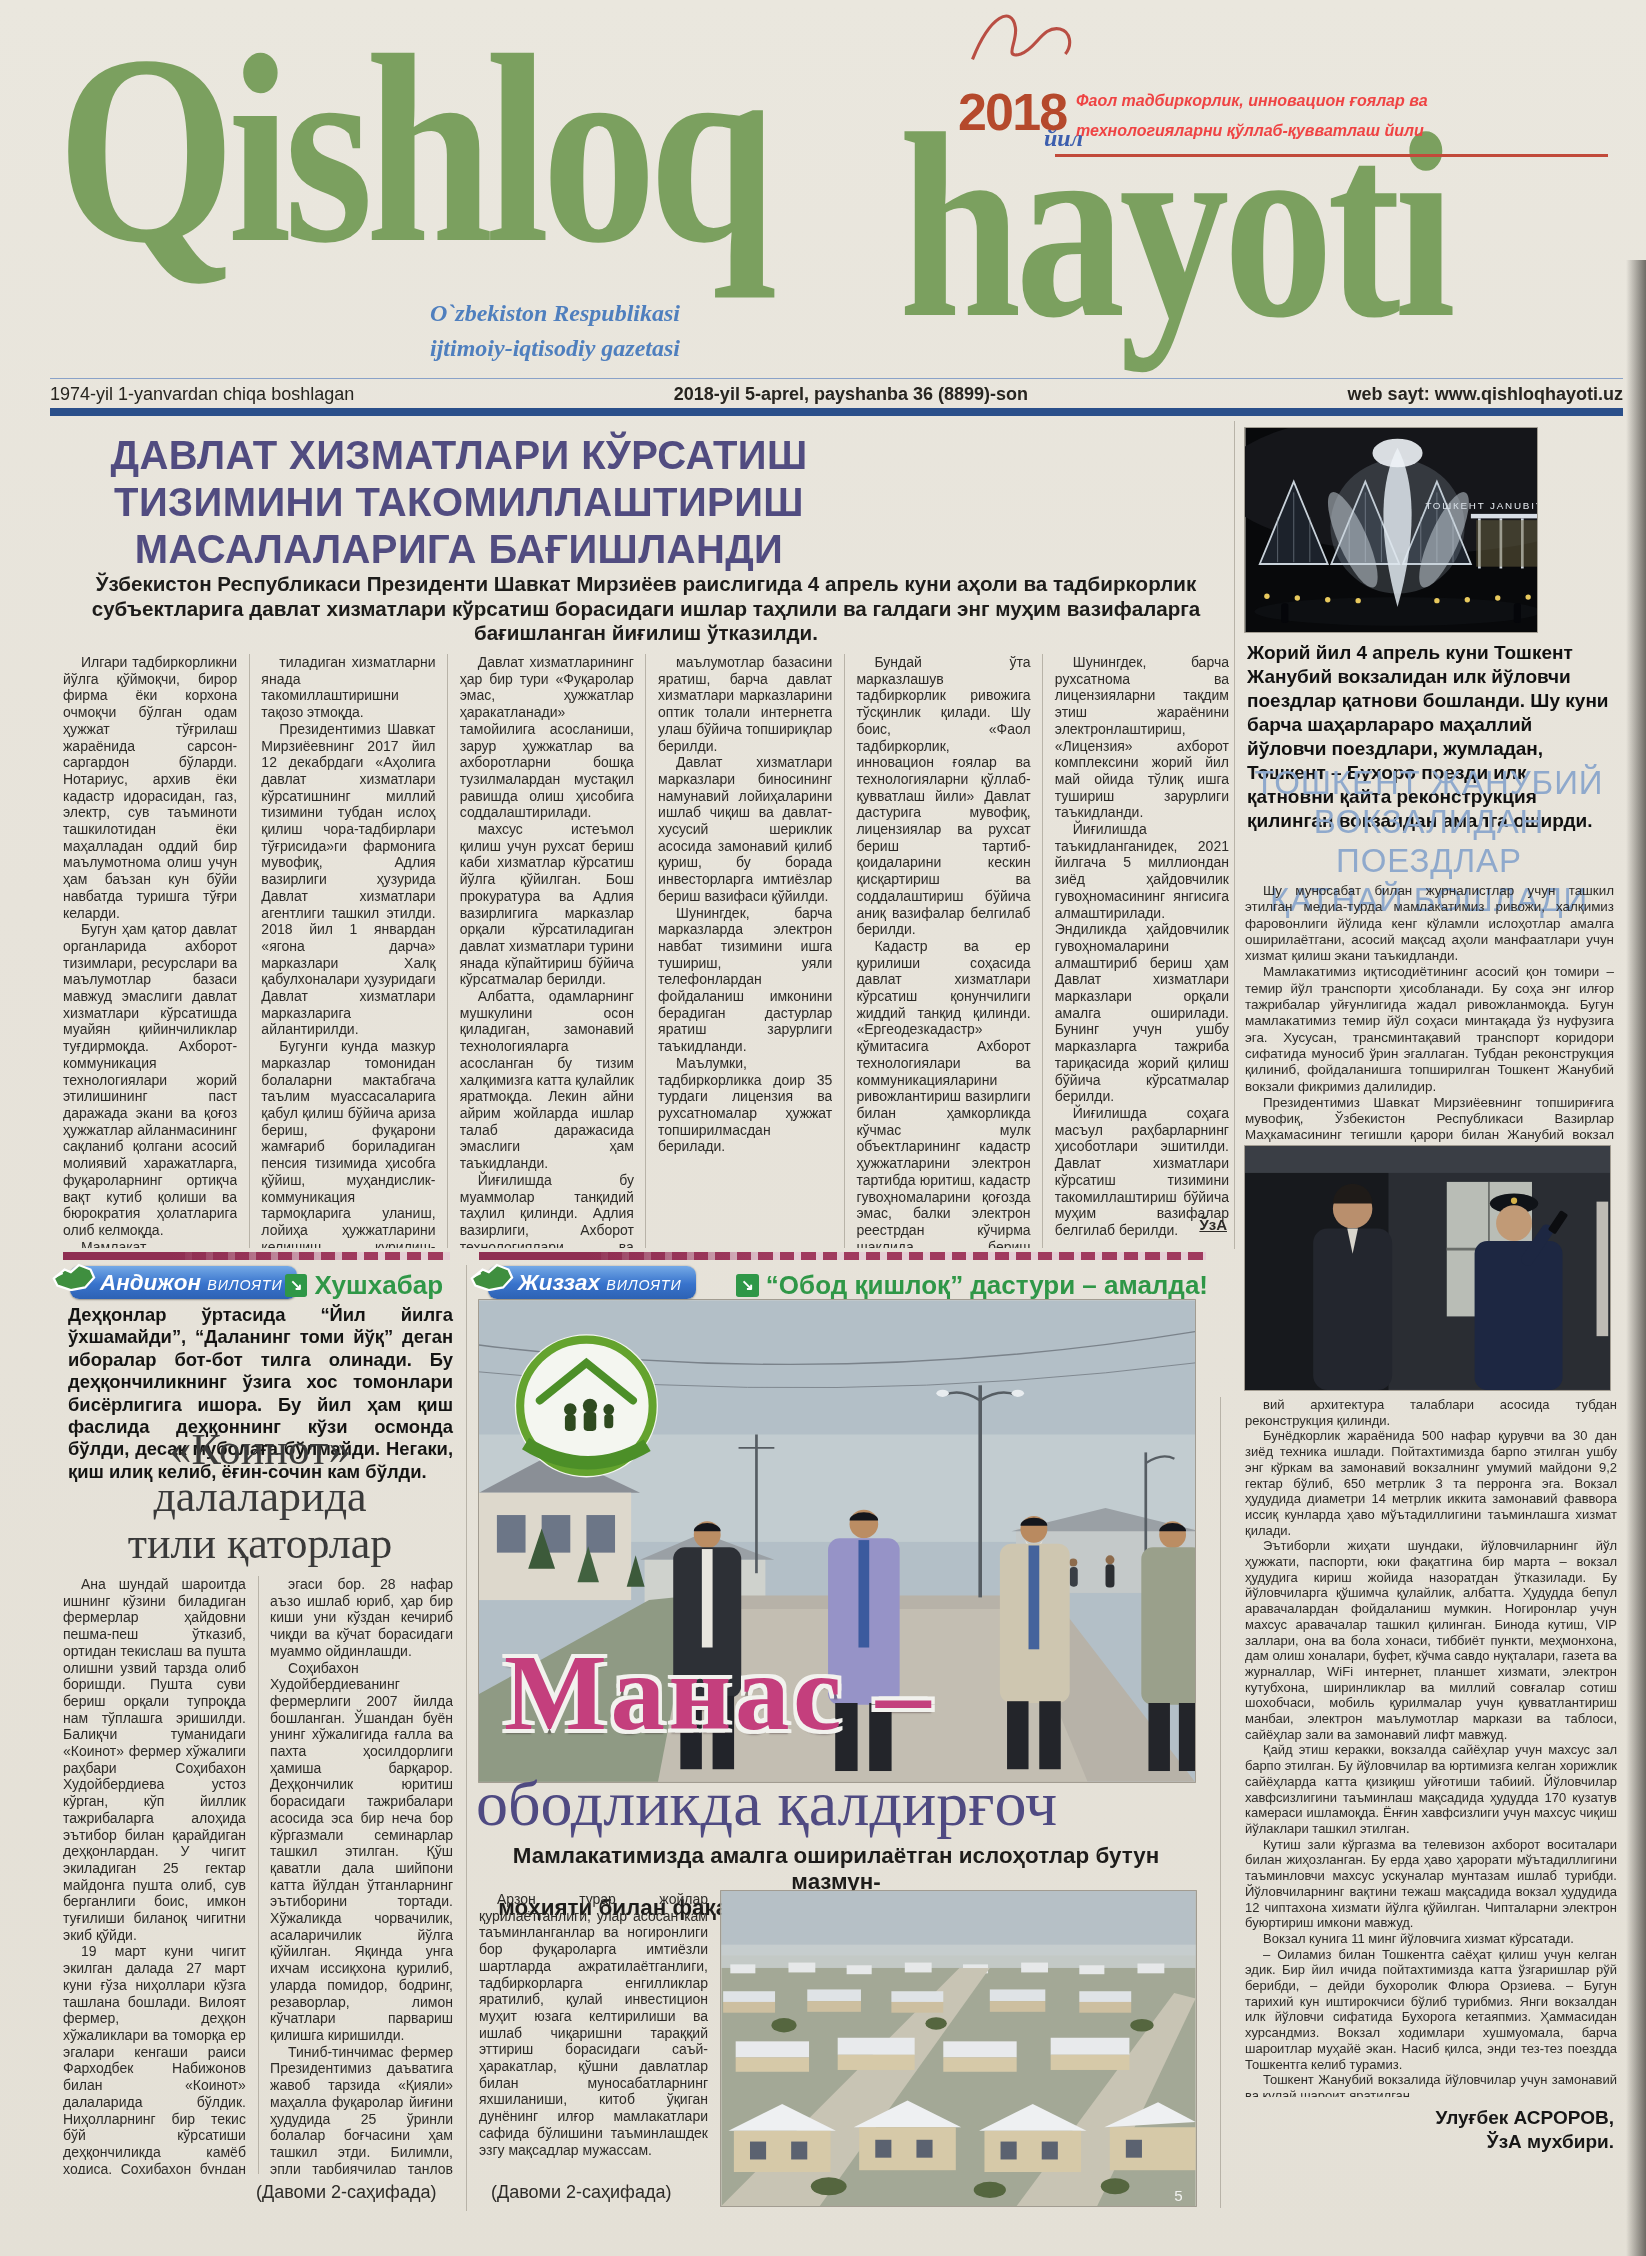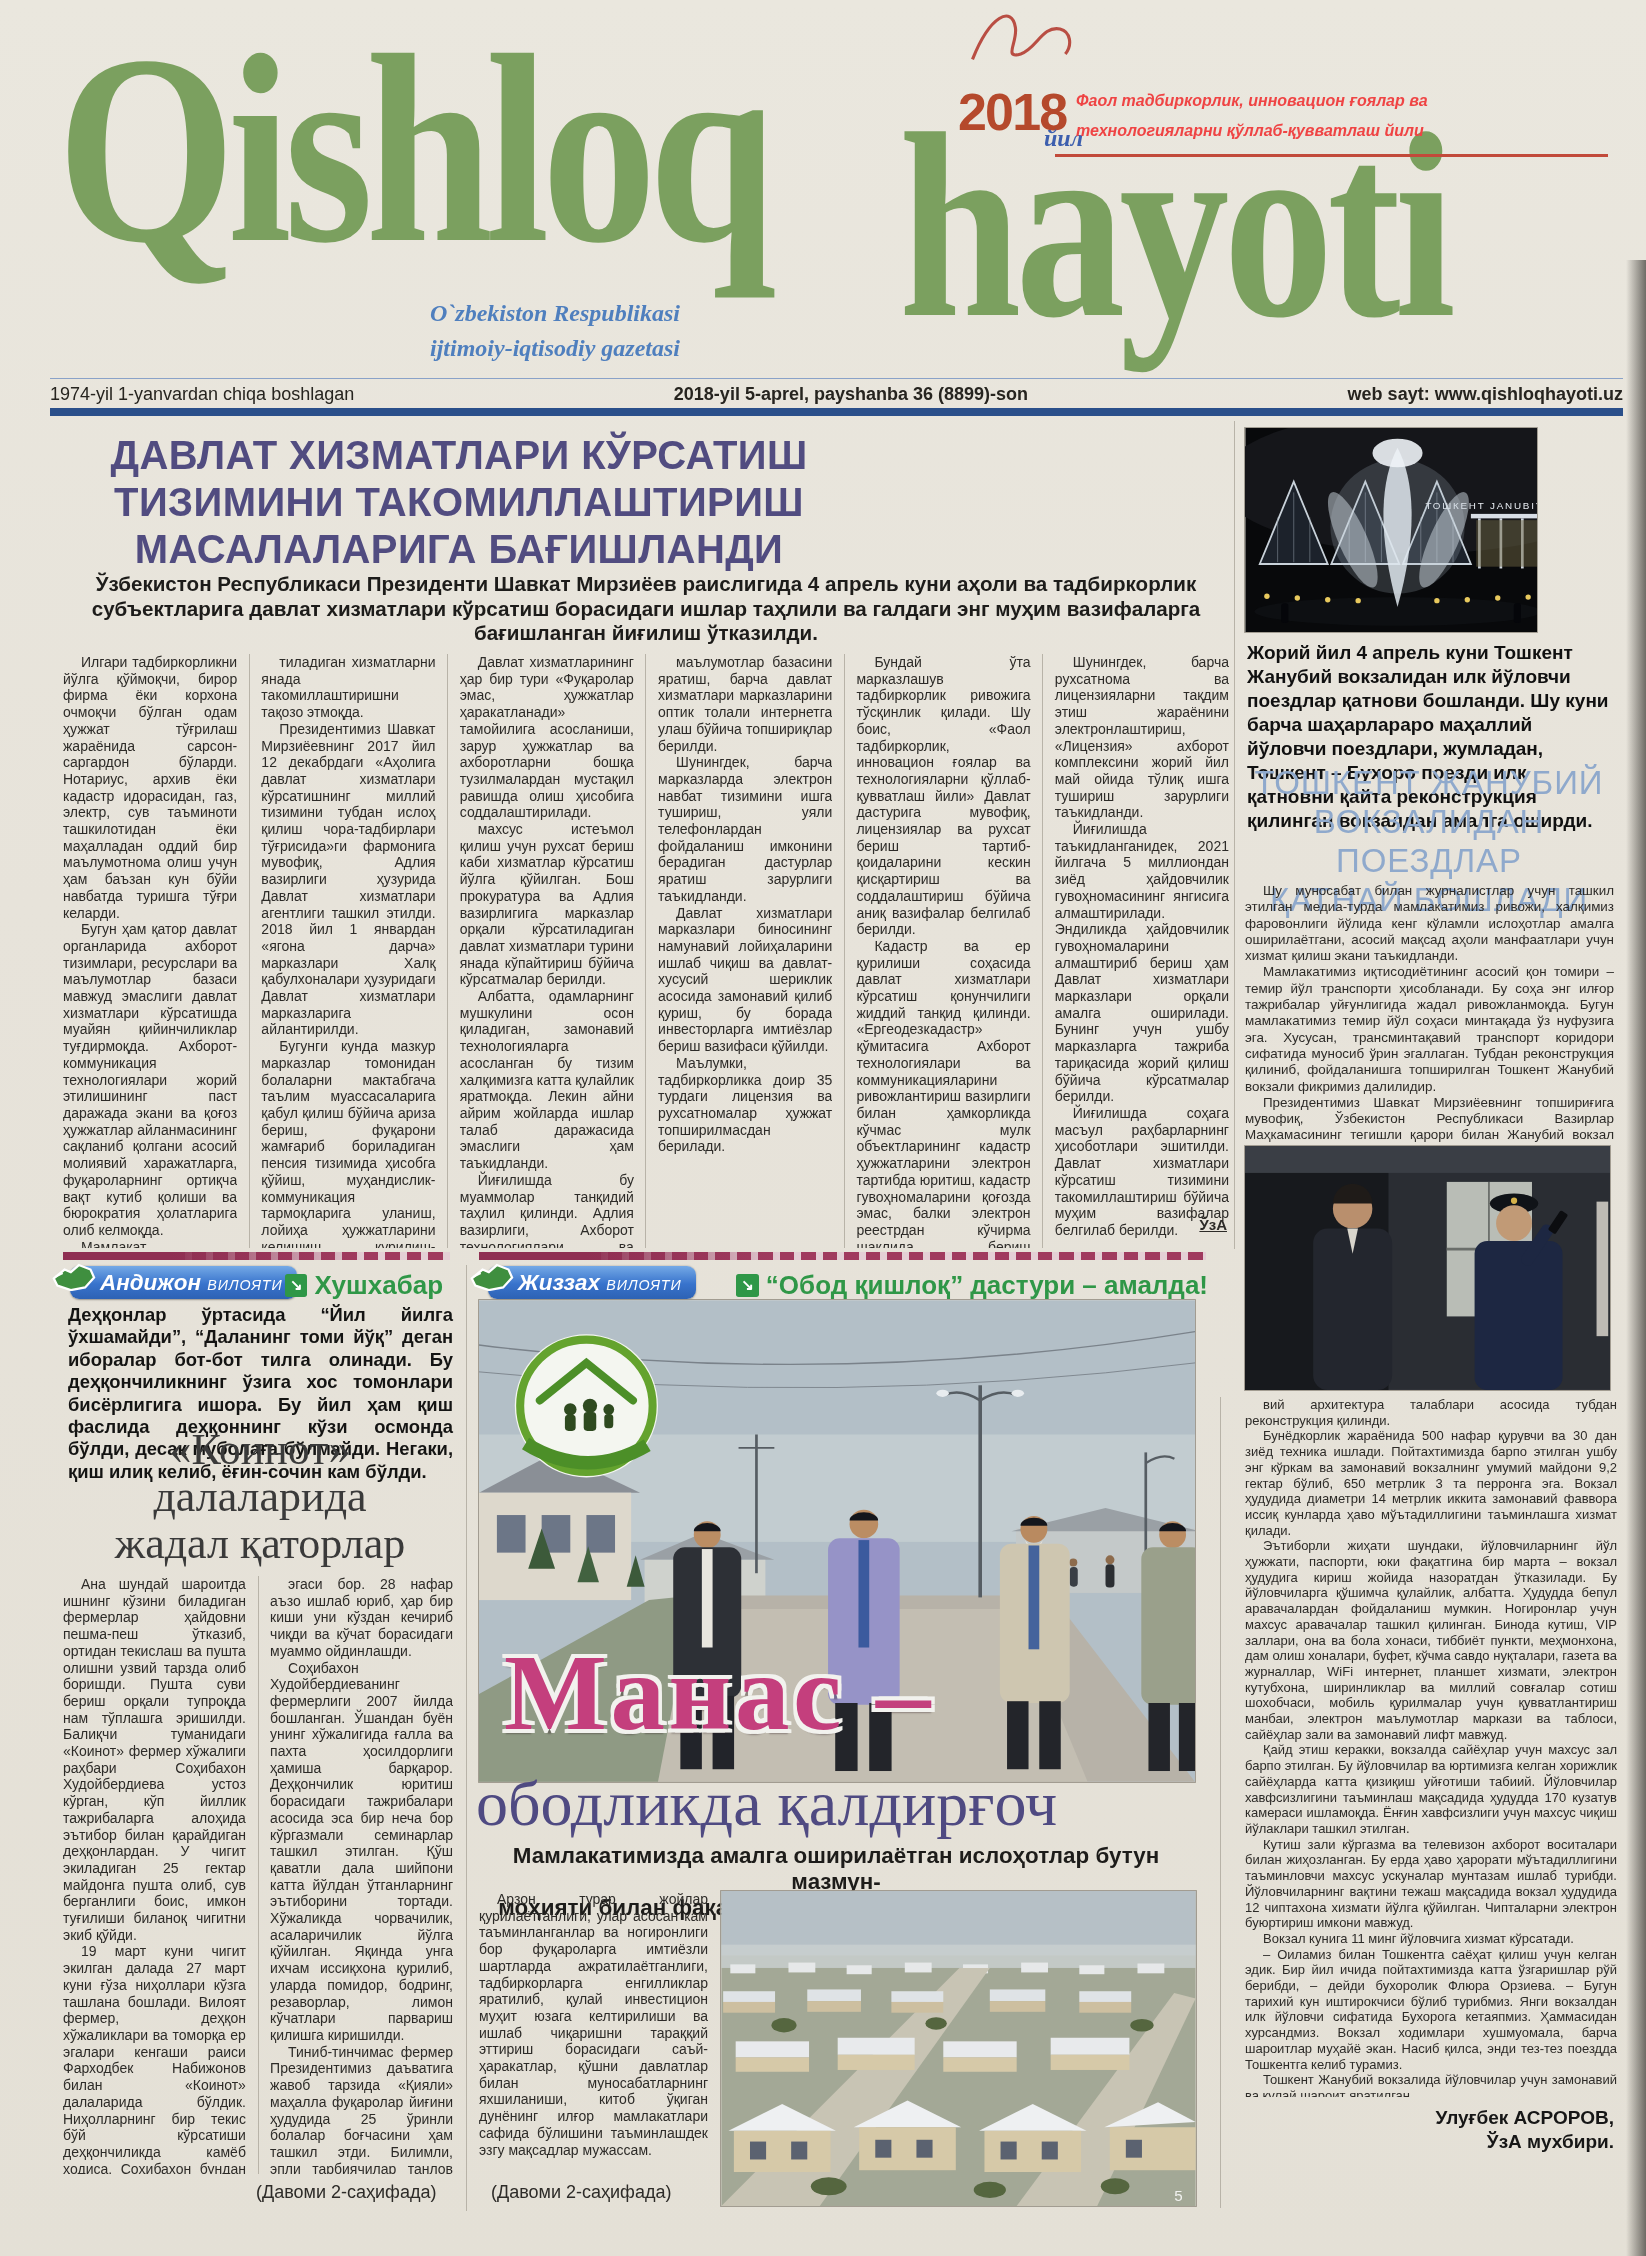--- a/index.html
+++ b/index.html
@@ -103,22 +103,22 @@
       <p>Бугунги кунда мазкур марказлар томонидан болаларни мактабгача таълим муассасаларига қабул қилиш бўйича ариза бериш, фуқарони жамғариб бориладиган пенсия тизимида ҳисобга қўйиш, муҳандислик-коммуникация тармоқларига уланиш, лойиҳа ҳужжатларини келишиш, қурилиш-монтаж ишларини амалга ошириш, якка тартибдаги уй-жой қуриш (реконструкция қилиш)га рухсат бериш, сувдан</p>
     </div>
   <div class="col">
       <p>Давлат хизматларининг ҳар бир тури «Фуқаролар эмас, ҳужжатлар ҳаракатланади» тамойилига асосланиши, зарур ҳужжатлар ва ахборотларни бошқа тузилмалардан мустақил равишда олиш ҳисобига соддалаштирилади.</p>
       <p>махсус истеъмол қилиш учун рухсат бериш каби хизматлар кўрсатиш йўлга қўйилган. Бош прокуратура ва Адлия вазирлигига марказлар орқали кўрсатиладиган давлат хизматлари турини янада кўпайтириш бўйича кўрсатмалар берилди.</p>
       <p>Албатта, одамларнинг мушкулини осон қиладиган, замонавий технологияларга асосланган бу тизим халқимизга катта қулайлик яратмоқда. Лекин айни айрим жойларда ишлар талаб даражасида эмаслиги ҳам таъкидланди.</p>
       <p>Йиғилишда бу муаммолар танқидий таҳлил қилинди. Адлия вазирлиги, Ахборот технологиялари ва коммуникацияларини ривожлантириш вазирлиги ҳамда бошқа тегишли идораларга 50 та давлат хизматлари бўйича электрон ахборот тизими ва электрон</p>
     </div>
   <div class="col">
       <p>маълумотлар базасини яратиш, барча давлат хизматлари марказларини оптик толали интернетга улаш бўйича топшириқлар берилди.</p>
+      <p>Давлат хизматлари марказлари биносининг намунавий лойиҳаларини ишлаб чиқиш ва давлат-хусусий шериклик асосида замонавий қилиб қуриш, бу борада инвесторларга имтиёзлар бериш вазифаси қўйилди.</p>
       <p>Шунингдек, барча марказларда электрон навбат тизимини ишга тушириш, уяли телефонлардан фойдаланиш имконини берадиган дастурлар яратиш зарурлиги таъкидланди.</p>
-      <p>Давлат хизматлари марказлари биносининг намунавий лойиҳаларини ишлаб чиқиш ва давлат-хусусий шериклик асосида замонавий қилиб қуриш, бу борада инвесторларга имтиёзлар бериш вазифаси қўйилди.</p>
       <p>Маълумки, тадбиркорликка доир 35 турдаги лицензия ва рухсатномалар ҳужжат топширилмасдан берилади.</p>
     </div>
   <div class="col">
       <p>Бундай ўта марказлашув тадбиркорлик ривожига тўсқинлик қилади. Шу боис, «Фаол тадбиркорлик, инновацион ғоялар ва технологияларни қўллаб-қувватлаш йили» Давлат дастурига мувофиқ, лицензиялар ва рухсат бериш тартиб-қоидаларини кескин қисқартириш ва соддалаштириш бўйича аниқ вазифалар белгилаб берилди.</p>
       <p>Кадастр ва ер қурилиши соҳасида давлат хизматлари кўрсатиш қонунчилиги жиддий танқид қилинди. «Ергеодезкадастр» қўмитасига Ахборот технологиялари ва коммуникацияларини ривожлантириш вазирлиги билан ҳамкорликда кўчмас мулк объектларининг кадастр ҳужжатларини электрон тартибда юритиш, кадастр гувоҳномаларини қоғозда эмас, балки электрон реестрдан кўчирма шаклида бериш амалиётини жорий этиш вазифаси топширилди.</p>
     </div>
   <div class="col">
       <p>Шунингдек, барча рухсатнома ва лицензияларни тақдим этиш жараёнини электронлаштириш, «Лицензия» ахборот комплексини жорий йил май ойида тўлиқ ишга тушириш зарурлиги таъкидланди.</p>
       <p>Йиғилишда таъкидланганидек, 2021 йилгача 5 миллиондан зиёд ҳайдовчилик гувоҳномасининг янгисига алмаштирилади. Эндиликда ҳайдовчилик гувоҳномаларини алмаштириб бериш ҳам Давлат хизматлари марказлари орқали амалга оширилади. Бунинг учун ушбу марказларга тажриба тариқасида жорий қилиш бўйича кўрсатмалар берилди.</p>
       <p>Йиғилишда соҳага масъул раҳбарларнинг ҳисоботлари эшитилди. Давлат хизматлари кўрсатиш тизимини такомиллаштириш бўйича муҳим вазифалар белгилаб берилди.</p>
@@ -151,21 +151,21 @@
 </div>
 <div class="abs gtag" style="left:853px;top:1270px;justify-content:flex-end;width:355px;">
   <span class="box">↘</span>
   <span>“Обод қишлоқ” дастури – амалда!</span>
 </div>
 
 <div class="abs intro" style="left:68px;top:1304px;width:385px;">Деҳқонлар ўртасида “Йил йилга ўхшамайди”, “Даланинг томи йўқ” деган иборалар бот-бот тилга олинади. Бу деҳқончиликнинг ўзига хос томонлари бисёрлигига ишора. Бу йил ҳам қиш фаслида деҳқоннинг кўзи осмонда бўлди, десак муболаға бўлмайди. Негаки, қиш илиқ келиб, ёғин-сочин кам бўлди.</div>
 <div class="abs k-head" style="left:63px;top:1426px;width:394px;">
     <div>«Коинот»</div>
     <div>далаларида</div>
-    <div>жадал қаторлар</div>
+    <div>тили қаторлар</div>
   </div>
 <div class="abs cols" style="left:63px;top:1576px;width:390px;height:598px;">
   <div class="col">
       <p>Ана шундай шароитда ишнинг кўзини биладиган фермерлар ҳайдовни пешма-пеш ўтказиб, ортидан текислаш ва пушта олишни узвий тарзда олиб боришди. Пушта суви бериш орқали тупроқда нам тўплашга эришилди. Балиқчи туманидаги «Коинот» фермер хўжалиги раҳбари Соҳибахон Худойбердиева устоз кўрган, кўп йиллик тажрибаларга алоҳида эътибор билан қарайдиган деҳқонлардан. У чигит экиладиган 25 гектар майдонга пушта олиб, сув берганлиги боис, имкон туғилиши биланоқ чигитни экиб қўйди.</p>
       <p>19 март куни чигит экилган далада 27 март куни ғўза ниҳоллари кўзга ташлана бошлади. Вилоят фермер, деҳқон хўжаликлари ва томорқа ер эгалари кенгаши раиси Фарходбек Набижонов билан «Коинот» далаларида бўлдик. Ниҳолларнинг бир текис бўй кўрсатиши деҳқончиликда камёб ҳодиса. Соҳибахон бундан мамнуниятини изҳор этиб, пуштани кўтариб тўплаганга раҳмат айтди.</p>
     </div>
   <div class="col">
       <p>эгаси бор. 28 нафар аъзо ишлаб юриб, ҳар бир киши уни кўздан кечириб чиқди ва кўчат борасидаги муаммо ойдинлашди.</p>
       <p>Соҳибахон Худойбердиеванинг фермерлиги 2007 йилда бошланган. Ўшандан буён унинг хўжалигида ғалла ва пахта ҳосилдорлиги ҳамиша барқарор. Деҳқончилик юритиш борасидаги тажрибалари асосида эса бир неча бор кўргазмали семинарлар ташкил этилган. Қўш қаватли дала шийпони катта йўлдан ўтганларнинг эътиборини тортади. Хўжаликда чорвачилик, асаларичилик йўлга қўйилган. Яқинда унга ихчам иссиқхона қурилиб, уларда помидор, бодринг, резаворлар, лимон кўчатлари парвариш қилишга киришилди.</p>
       <p>Тиниб-тинчимас фермер Президентимиз даъватига жавоб тарзида «Қияли» маҳалла фуқаролар йиғини ҳудудида 25 ўринли болалар боғчасини ҳам ташкил этди. Билимли, эпли тарбиячилар танлов асосида ишга олинди. Мазкур мактабгача таълим муассасасида рус ва инглиз тили бўйича таълим бериш жорий этилганлиги ота-оналарни беҳад қувонтирмоқда.</p>

